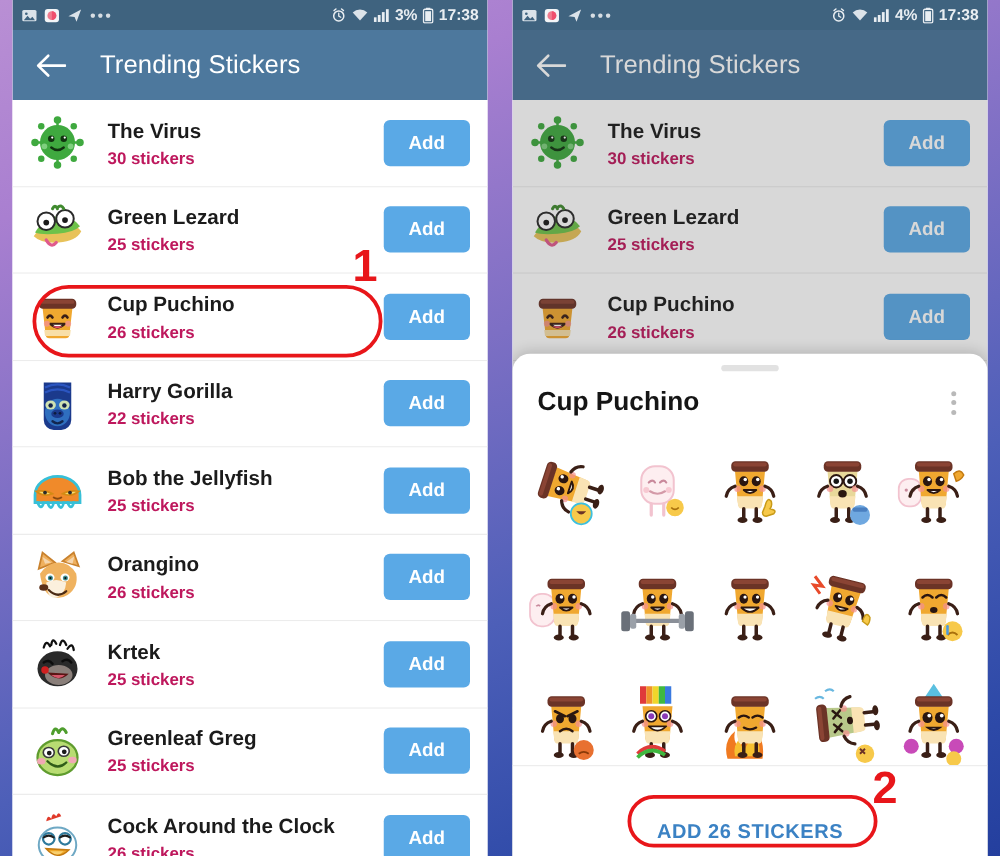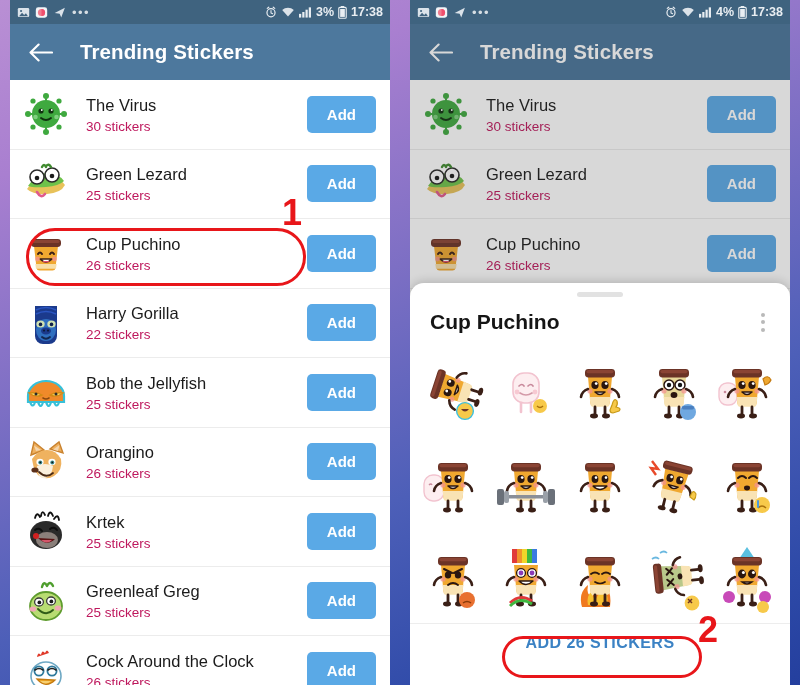--- a/index.html
+++ b/index.html
@@ -50,41 +50,41 @@
     gap: 26px;
   }
   .appbar .back {
     width: 26px; height: 22px;
     display: flex; align-items: center; justify-content: center;
     cursor: pointer;
   }
   .appbar .title {
     color: #ffffff;
     font-size: 20.5px;
-    font-weight: 700;
+    font-weight: 400;
     letter-spacing: .1px;
   }
 
   
   .list { background: #ffffff; }
   .row {
     position: relative;
     height: 69.5px;
     display: flex;
     align-items: center;
     padding: 0 14px 0 12px;
     border-bottom: 1px solid #ececec;
     background: #fff;
   }
   .thumb {
     width: 48px; height: 48px;
     flex: 0 0 48px;
     display: flex; align-items: center; justify-content: center;
   }
-  .row-text { flex: 1; padding-left: 16px; min-width: 0; }
+  .row-text { flex: 1; padding-left: 16px; min-width: 0; font-weight: bold; }
   .row-title {
     font-size: 16.5px;
     color: #1b1b1b;
     line-height: 1.25;
     white-space: nowrap;
     overflow: hidden;
   }
   .row-sub {
     font-size: 13.5px;
     color: #be185d;
@@ -167,24 +167,24 @@
     display: flex;
     align-items: center;
     justify-content: center;
     cursor: pointer;
   }
   .sticker-cell svg { display:block; }
 
   .sheet-footer {
     position: absolute;
     left: 0; right: 0; bottom: 0;
-    height: 62px;
+    height: 73px;
     border-top: 1px solid #ededed;
     display: flex;
-    align-items: flex-start;
+    align-items: flex-end;
     justify-content: center;
     background: #fff;
   }
   .add-all-btn {
     background: none;
     border: none;
     color: #3b82c4;
     font-size: 16px;
     font-weight: 700;
     letter-spacing: .45px;

